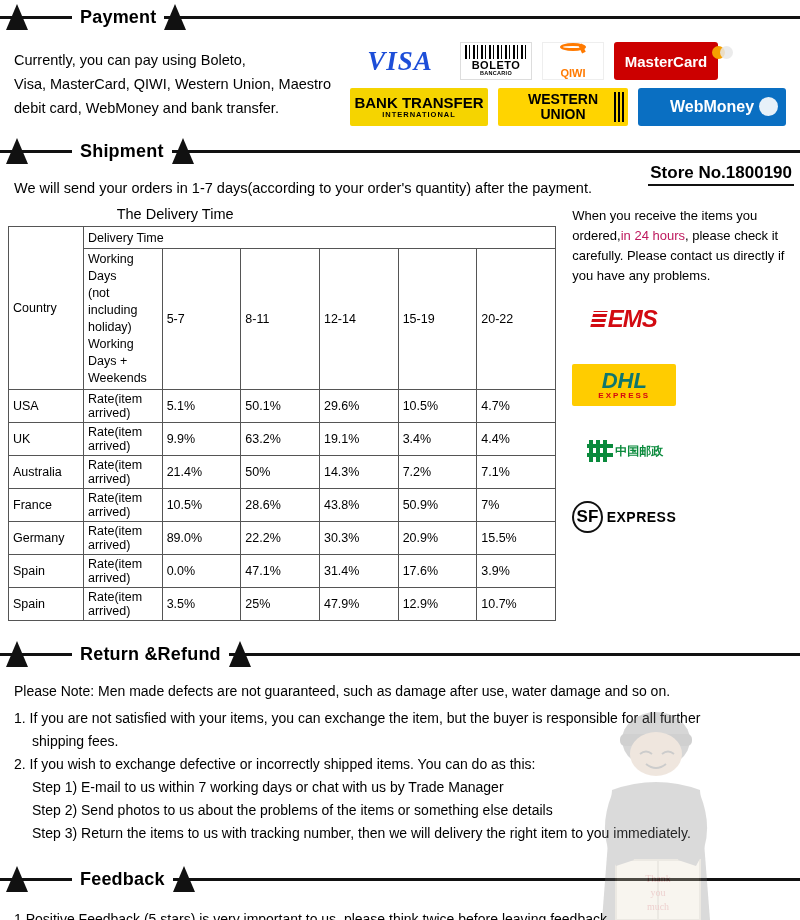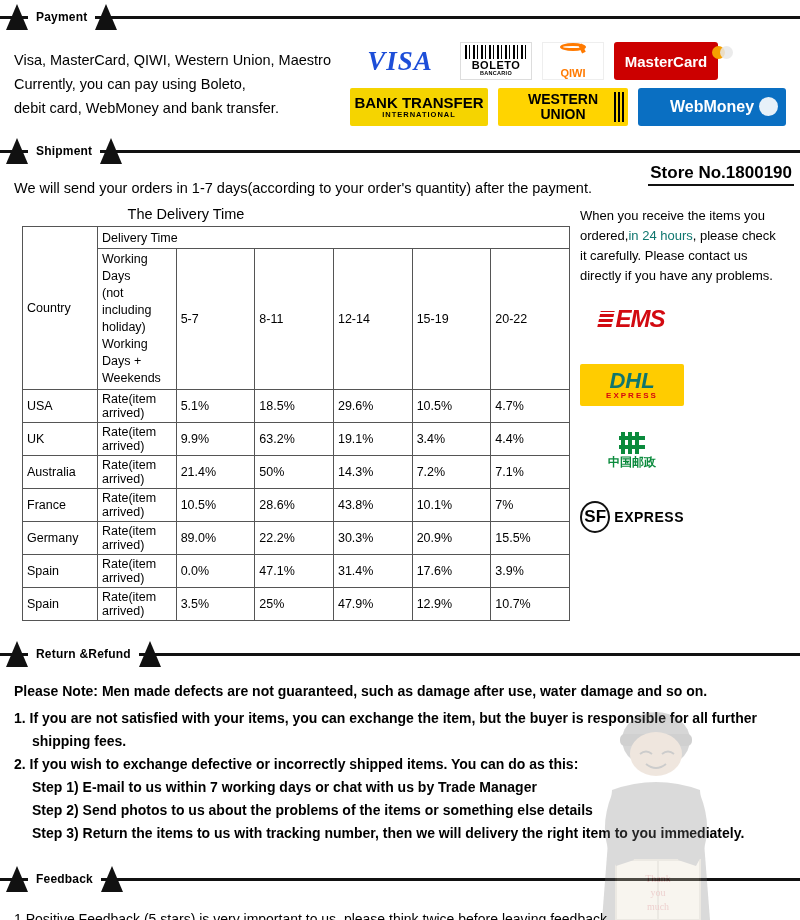--- a/index.html
+++ b/index.html
@@ -47,27 +47,28 @@
   }
   .tri-right {
     width: 0; height: 0;
     border-left: 11px solid transparent;
     border-right: 11px solid transparent;
     border-bottom: 26px solid #111;
     position: relative;
     z-index: 2;
   }
   .section-title {
-    font-size: 12px;
+    font-size: 18px;
     font-weight: bold;
     padding: 0 8px;
     background: #fff;
     position: relative;
     z-index: 3;
     letter-spacing: .2px;
+    margin-left: 44px;
   }
 
   
   .payment-body {
     display: flex;
     padding: 8px 14px 4px 14px;
   }
   .payment-text {
     font-size: 14.5px;
     line-height: 24px;
@@ -196,21 +197,21 @@
     font-weight: bold;
     border-bottom: 2px solid #111;
     padding: 0 2px 1px 2px;
   }
   .ship-line {
     font-size: 14.5px;
     padding: 12px 14px 8px 14px;
   }
   .table-wrap {
     display: flex;
-    padding: 0 22px;
+    padding: 0 8px;
   }
   .table-col { width: 560px; }
   .table-title {
     text-align: center;
     font-size: 14.5px;
     padding: 2px 0 4px 0;
     padding-right: 220px;
   }
   table.delivery {
     border-collapse: collapse;
@@ -234,21 +235,21 @@
   .side-col {
     width: 232px;
     padding-left: 10px;
     box-sizing: border-box;
   }
   .side-note {
     font-size: 13px;
     line-height: 20px;
     padding-top: 2px;
   }
-  .side-note .red { color: #0f766e; }
+  .side-note .red { color: #be185d; }
   .carriers {
     display: flex;
     flex-wrap: wrap;
     gap: 24px 14px;
     padding-top: 12px;
   }
   .carrier {
     width: 104px;
     height: 42px;
     display: flex;
@@ -259,21 +260,21 @@
   .c-ems { color: #d20a11; font-size: 24px; font-style: italic; letter-spacing: -1px;}
   .c-ems .bars{display:inline-block;width:14px;height:16px;background:repeating-linear-gradient(0deg,#d20a11 0 3px,#fff 3px 5px);margin-right:2px;transform:skewX(-12deg);}
   .c-dhl {
     background: #ffcc00;
     flex-direction: column;
     line-height: 1;
     border-radius: 2px;
   }
   .dhl-t1{color:#0f766e;font-size:22px;font-style:italic;}
   .dhl-t2{color:#d40511;font-size:8px;letter-spacing:2px;}
-  .c-post { flex-direction: column; line-height: 1.1; }
+  .c-post { flex-direction: row; line-height: 1.1; }
   .post-mark {
     width: 30px; height: 22px;
     background:
       linear-gradient(90deg, transparent 0 4px, #0a8a3c 4px 8px, transparent 8px 11px, #0a8a3c 11px 15px, transparent 15px 18px, #0a8a3c 18px 22px, transparent 22px 30px);
     position: relative;
   }
   .post-mark:before, .post-mark:after{
     content:""; position:absolute; left:2px; right:2px; height:4px; background:#0a8a3c;
   }
   .post-mark:before{ top:4px; }
@@ -285,21 +286,21 @@
     display:flex;align-items:center;justify-content:center;font-size:17px;
   }
   .sf-t{ font-size:14px; letter-spacing:.5px;}
 
   
   .return-body {
     font-size: 14px;
     line-height: 21px;
     padding: 10px 14px 0 14px;
   }
-  .return-body .ln { margin-bottom: 2px; font-weight: bold; }
+  .return-body .ln { margin-bottom: 2px; }
   .indent { padding-left: 18px; }
 
   
   .feedback-body {
     font-size: 14px;
     line-height: 22px;
     padding: 12px 14px 0 14px;
     position: relative;
     z-index: 2;
   }
@@ -323,22 +324,22 @@
 
   <div class="section-head">
     <div class="bar" style="width:100%"></div>
     <div class="tri-left"></div>
     <div class="section-title">Payment</div>
     <div class="tri-right"></div>
   </div>
 
   <div class="payment-body">
     <div class="payment-text">
+      <div>Currently, you can pay using Boleto,</div>
       <div>Visa, MasterCard, QIWI, Western Union, Maestro</div>
-      <div>Currently, you can pay using Boleto,</div>
       <div>debit card, WebMoney and bank transfer.</div>
     </div>
     <div class="logos">
       <div class="logo-row">
         <div class="logo logo-visa">VISA</div>
         <div class="logo logo-boleto">
           <div class="boleto-bars"></div>
           <div class="boleto-t1">BOLETO</div>
           <div class="boleto-t2">BANCARIO</div>
         </div>
@@ -401,21 +402,21 @@
           <td class="c-num center">8-11</td>
           <td class="c-num center">12-14</td>
           <td class="c-num center">15-19</td>
           <td class="c-num center">20-22</td>
         </tr>
 
         <tr>
           <td>USA</td>
           <td class="center">Rate(item arrived)</td>
           <td>5.1%</td>
-          <td>18.5%</td>
+          <td>50.1%</td>
           <td>29.6%</td>
           <td>10.5%</td>
           <td>4.7%</td>
         </tr>
         <tr>
           <td>UK</td>
           <td class="center">Rate(item arrived)</td>
           <td>9.9%</td>
           <td>63.2%</td>
           <td>19.1%</td>
@@ -430,21 +431,21 @@
           <td>14.3%</td>
           <td>7.2%</td>
           <td>7.1%</td>
         </tr>
         <tr>
           <td>France</td>
           <td class="center">Rate(item arrived)</td>
           <td>10.5%</td>
           <td>28.6%</td>
           <td>43.8%</td>
-          <td>10.1%</td>
+          <td>50.9%</td>
           <td>7%</td>
         </tr>
         <tr>
           <td>Germany</td>
           <td class="center">Rate(item arrived)</td>
           <td>89.0%</td>
           <td>22.2%</td>
           <td>30.3%</td>
           <td>20.9%</td>
           <td>15.5%</td>

